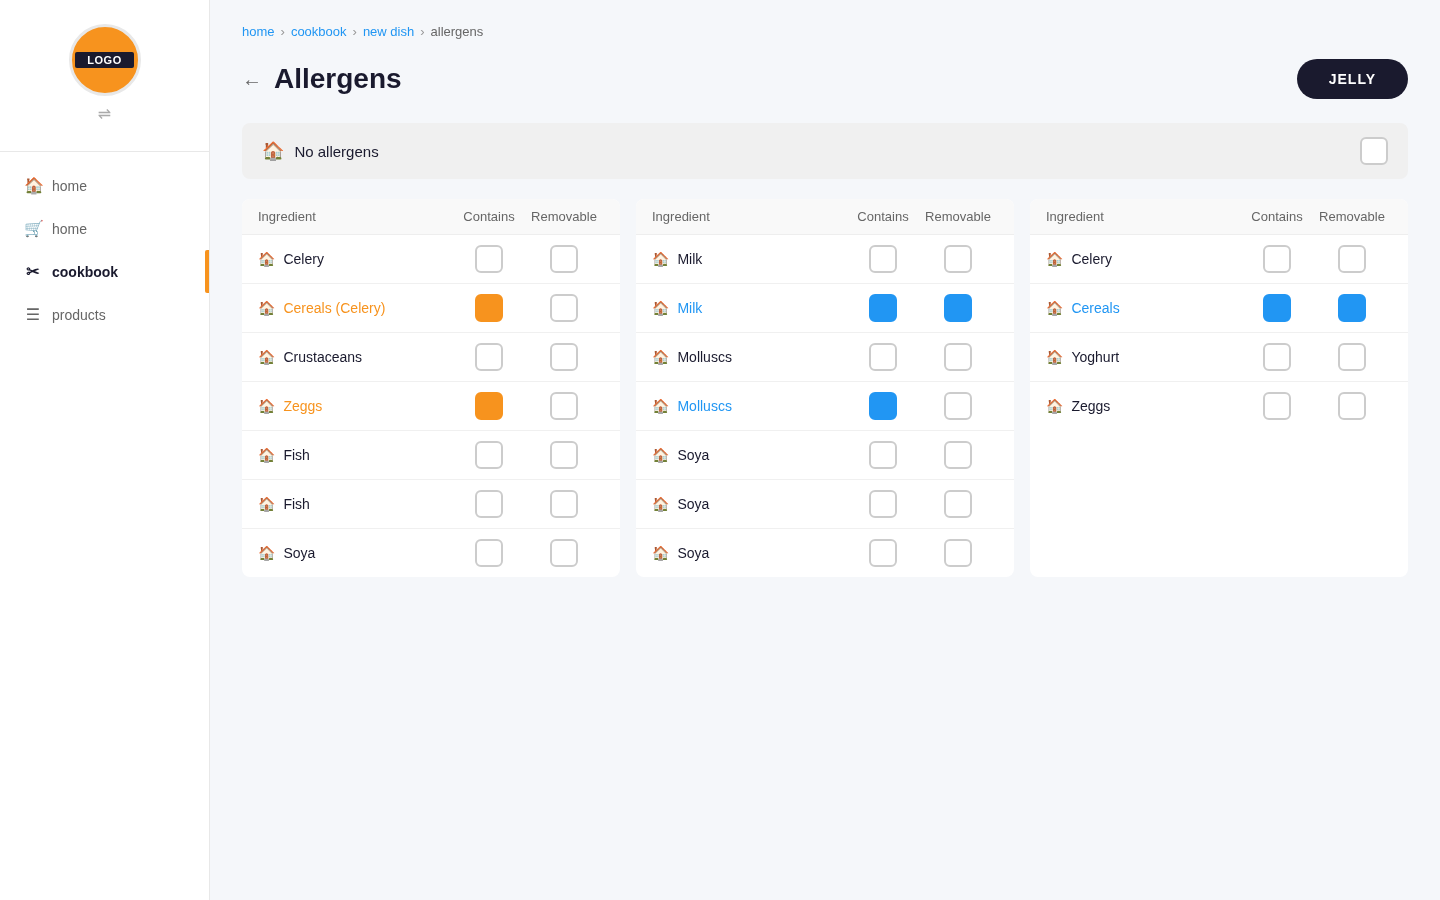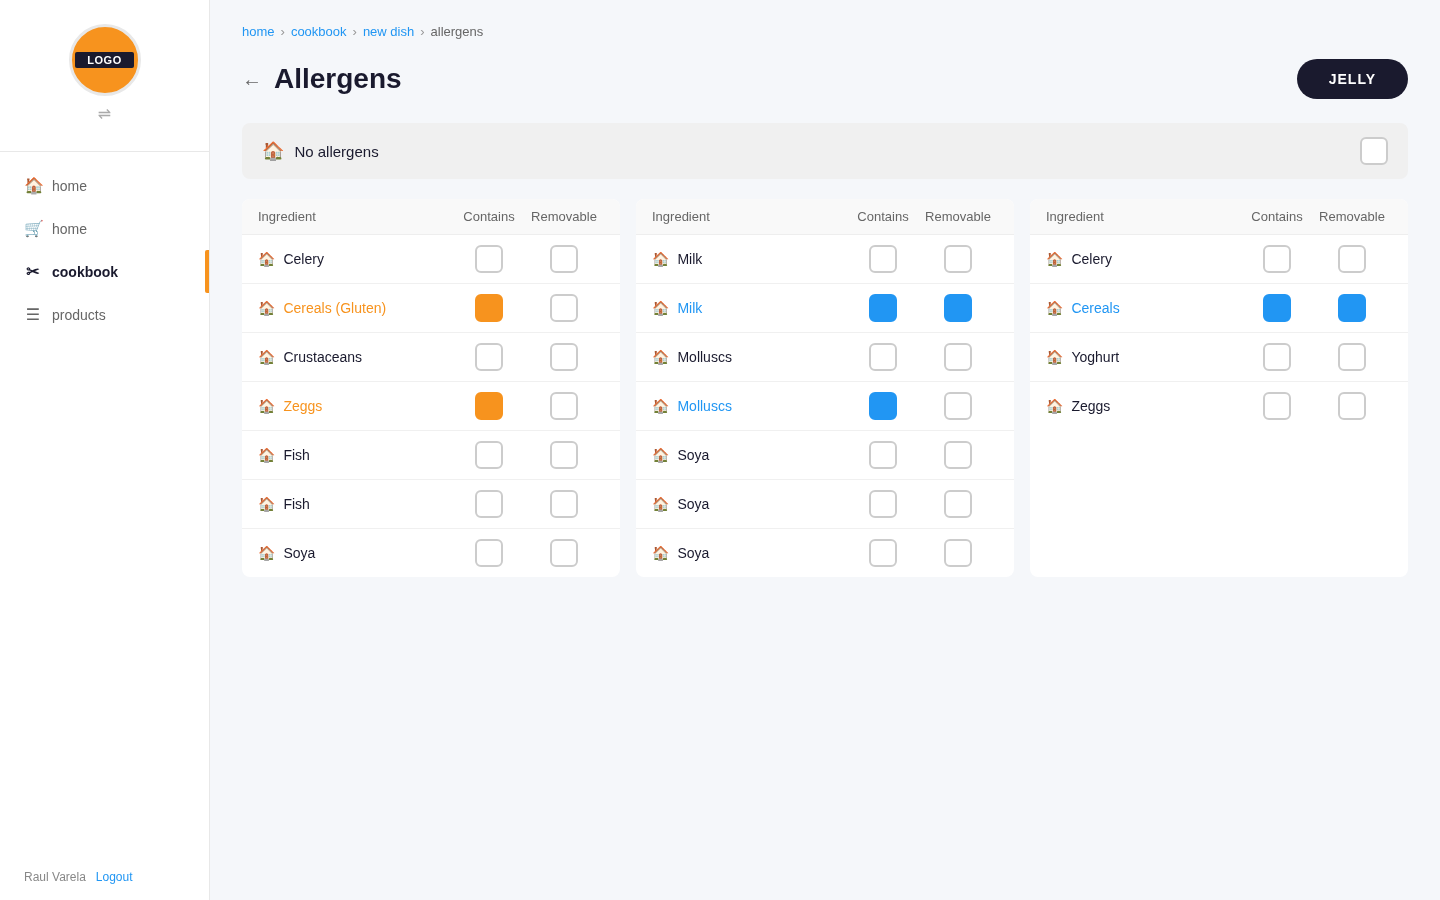--- a/index.html
+++ b/index.html
@@ -292,25 +292,20 @@
     </div>
     <div class="sidebar-item active">
       <span class="sidebar-icon">✂</span>
       <span>cookbook</span>
     </div>
     <div class="sidebar-item">
       <span class="sidebar-icon">☰</span>
       <span>products</span>
     </div>
   </nav>
-  <div class="sidebar-footer">
-    <span>Raul Varela</span>
-    &nbsp;
-    <a href="#">Logout</a>
-  </div>
 </aside>
 
 <main class="main">
 
   <nav class="breadcrumb">
     <a href="#">home</a>
     <span class="sep">›</span>
     <a href="#">cookbook</a>
     <span class="sep">›</span>
     <a href="#">new dish</a>
@@ -349,21 +344,21 @@
           <div class="checkbox-cell">
             <input type="checkbox" class="cb" style="background: rgb(255, 255, 255); border-color: rgb(204, 204, 204); border-width: 2px; border-style: solid; border-radius: 6px; width: 28px; height: 28px; appearance: none; cursor: pointer;">
           </div>
           <div class="checkbox-cell">
             <input type="checkbox" class="cb" style="background: rgb(255, 255, 255); border-color: rgb(204, 204, 204); border-width: 2px; border-style: solid; border-radius: 6px; width: 28px; height: 28px; appearance: none; cursor: pointer;">
           </div>
         </div>
         <div class="allergen-row">
           <div class="allergen-name highlighted">
             <span class="allergen-icon orange">🏠</span>
-            <span>Cereals (Gluten)</span>
+            <span>Cereals (Celery)</span>
           </div>
           <div class="checkbox-cell">
             <input type="checkbox" class="cb checked-orange" checked="" style="background: rgb(247, 147, 30); border-color: rgb(247, 147, 30);">
           </div>
           <div class="checkbox-cell">
             <input type="checkbox" class="cb" style="background: rgb(255, 255, 255); border-color: rgb(204, 204, 204); border-width: 2px; border-style: solid; border-radius: 6px; width: 28px; height: 28px; appearance: none; cursor: pointer;">
           </div>
         </div>
         <div class="allergen-row">
           <div class="allergen-name">

